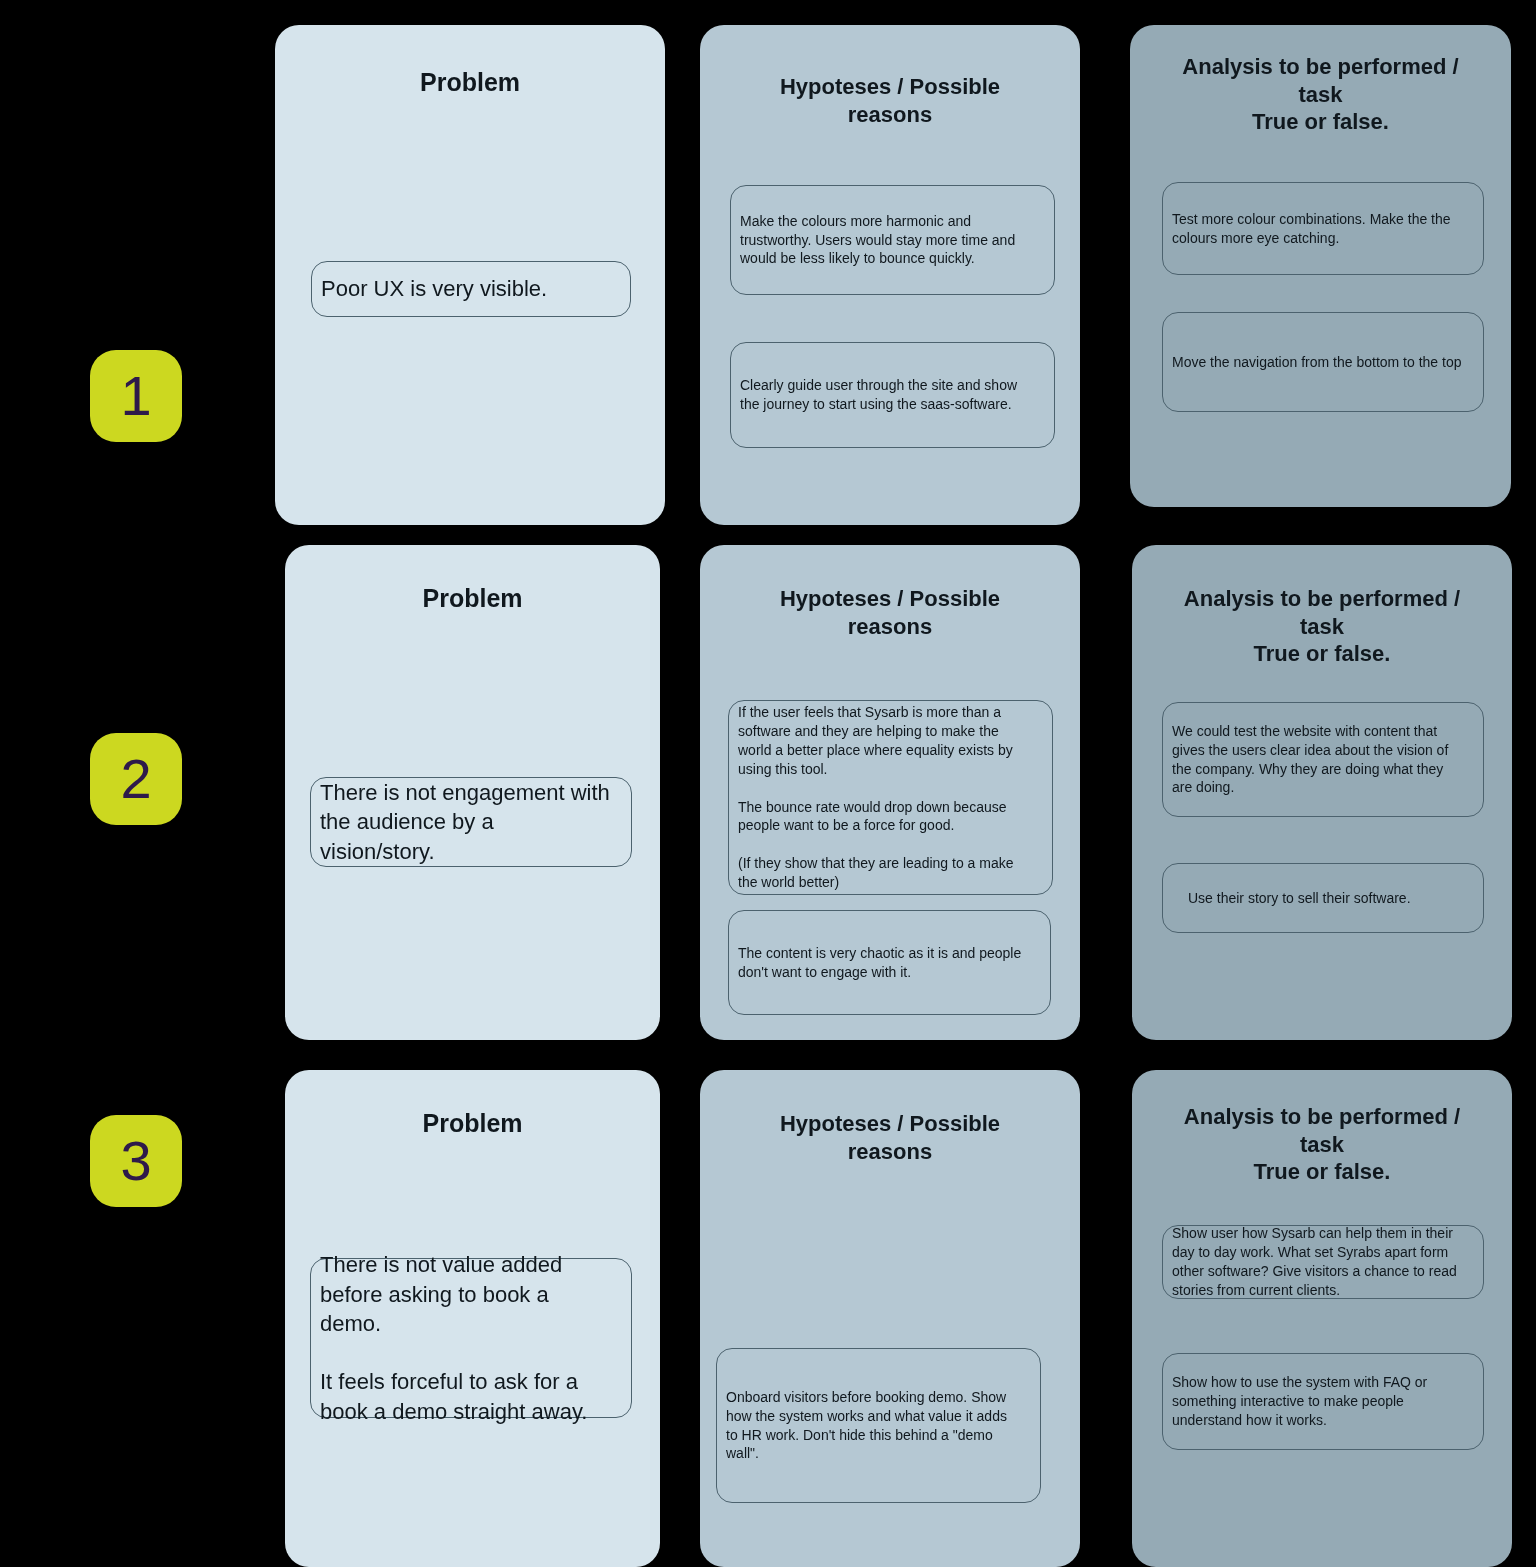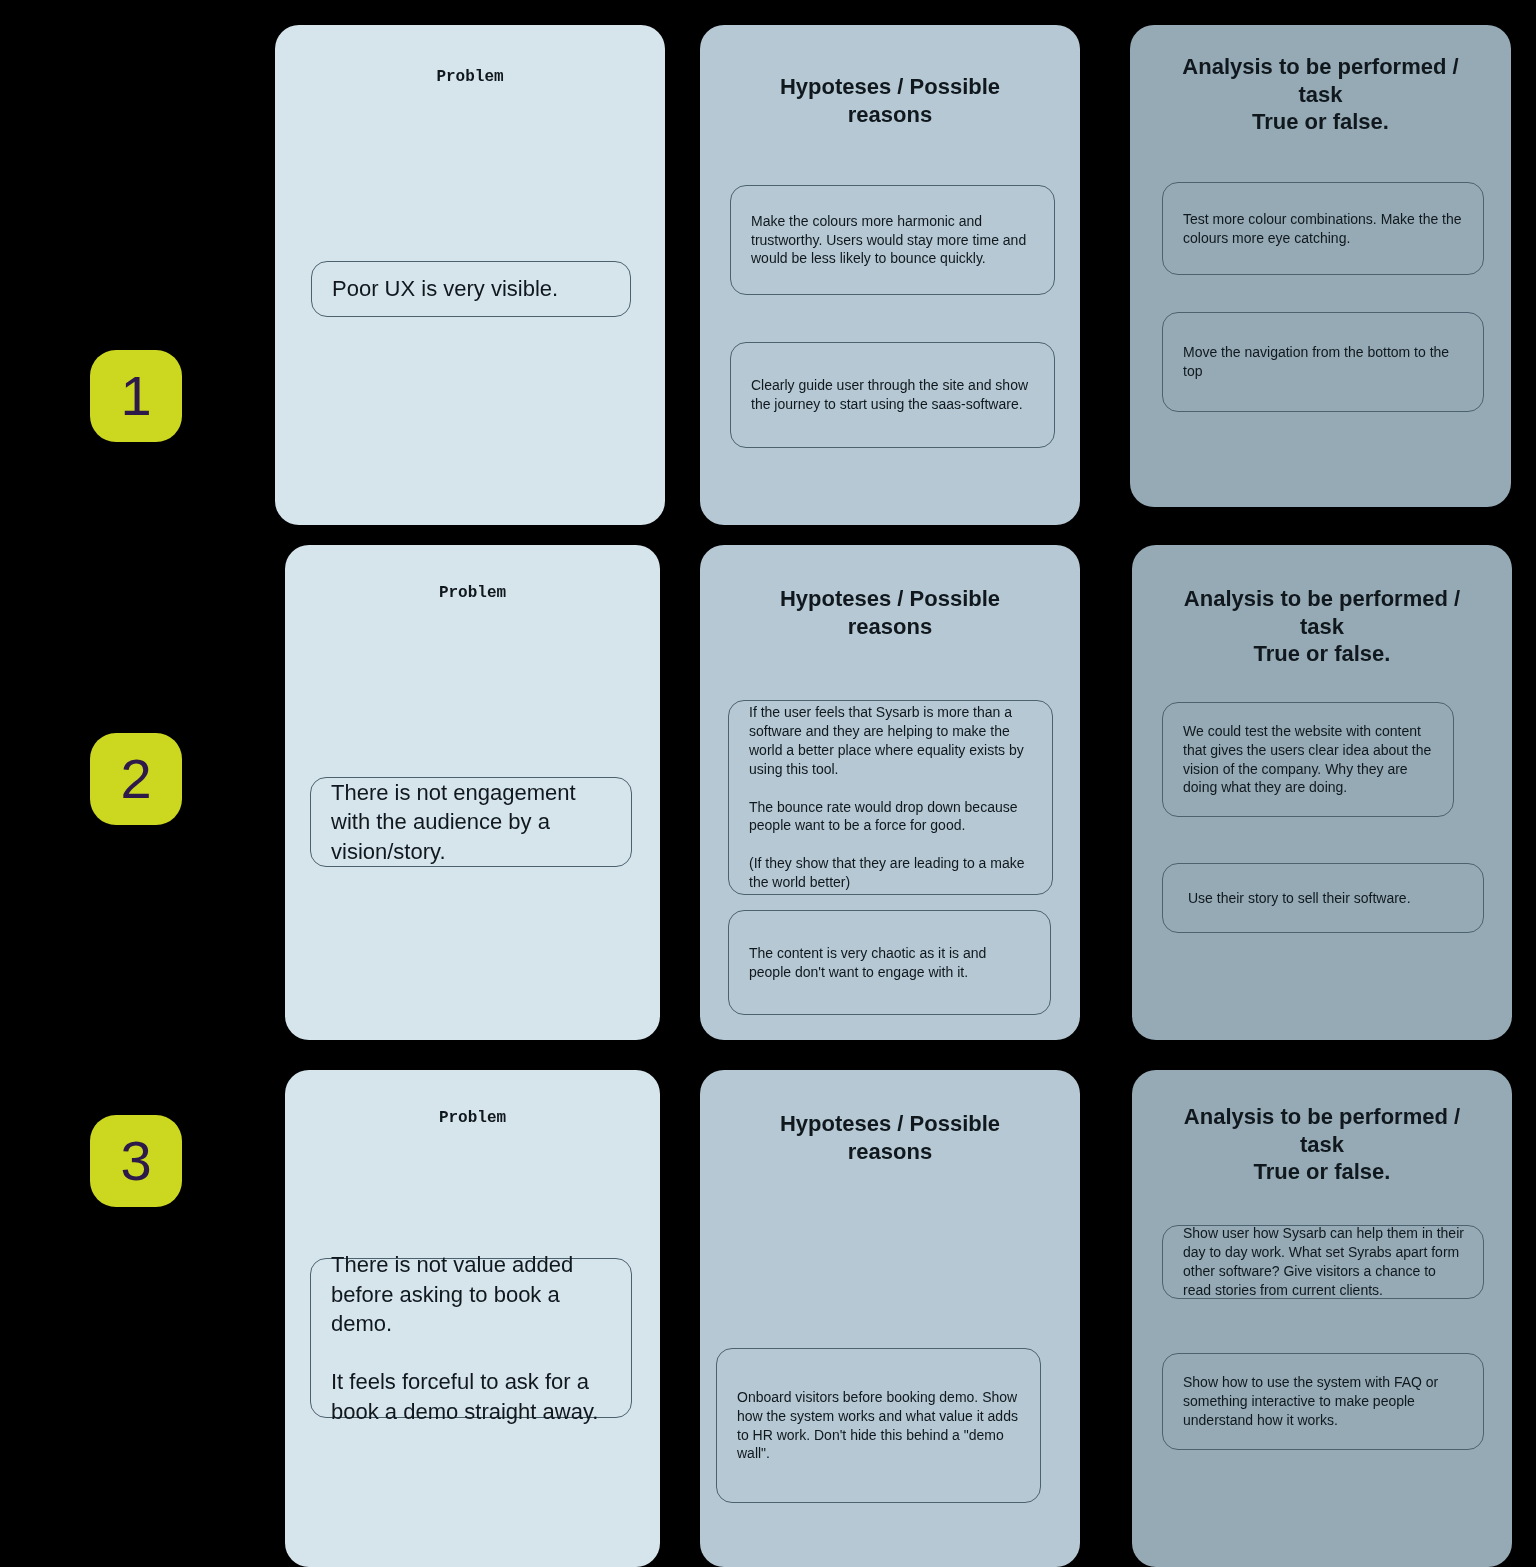--- a/index.html
+++ b/index.html
@@ -51,23 +51,22 @@
   .card.col-analysis  { background: #95aab5; }
 
   .card-title {
     text-align: center;
     font-weight: bold;
     color: #10181e;
     line-height: 1.25;
     white-space: pre-line;
   }
   .card.col-problem .card-title {
-    font-size: 16px;
+    font-size: 25px;
     padding-top: 0;
-    font-family: Liberation Mono, monospace;
   }
   .card.col-hypothesis .card-title,
   .card.col-analysis .card-title {
     font-size: 22px;
   }
 
   
   .note {
     position: absolute;
     box-sizing: border-box;
@@ -77,21 +76,21 @@
     align-items: center;
   }
   .note .note-text {
     white-space: pre-line;
     color: #10181e;
   }
 
   .note.big-text .note-text   { font-size: 22px; line-height: 1.33; }
   .note.small-text .note-text { font-size: 14px;   line-height: 1.35; }
 
-  .note.pad-l  { padding-left: 20px; padding-right: 18px; }
+  .note.pad-l  { padding-left: 9px; padding-right: 18px; }
   .note.pad-l2 { padding-left: 25px; padding-right: 18px; }
 </style>
 </head>
 <body>
 
 <div class="board">
 
   <div class="badge" style="left:90px; top:350px;">
     <span>1</span>
   </div>
@@ -149,21 +148,21 @@
     </div>
     <div class="note pad-l small-text" style="left:28px; top:365px; width:323px; height:105px;">
       <div class="note-text">The content is very chaotic as it is and people don't want to engage with it.</div>
     </div>
   </div>
 
   <div class="card col-analysis" style="left:1132px; top:545px; width:380px; height:495px;">
     <div class="card-title" style="margin-top:40px;">Analysis to be performed /
 task
 True or false.</div>
-    <div class="note pad-l small-text" style="left:30px; top:157px; width:292px; height:115px;">
+    <div class="note pad-l small-text" style="left:30px; top:157px; width:322px; height:115px;">
       <div class="note-text">We could test the website with content that gives the users clear idea about the vision of the company. Why they are doing what they are doing.</div>
     </div>
     <div class="note pad-l2 small-text" style="left:30px; top:318px; width:322px; height:70px;">
       <div class="note-text">Use their story to sell their software.</div>
     </div>
   </div>
 
   <div class="badge" style="left:90px; top:1115px;">
     <span>3</span>
   </div>

